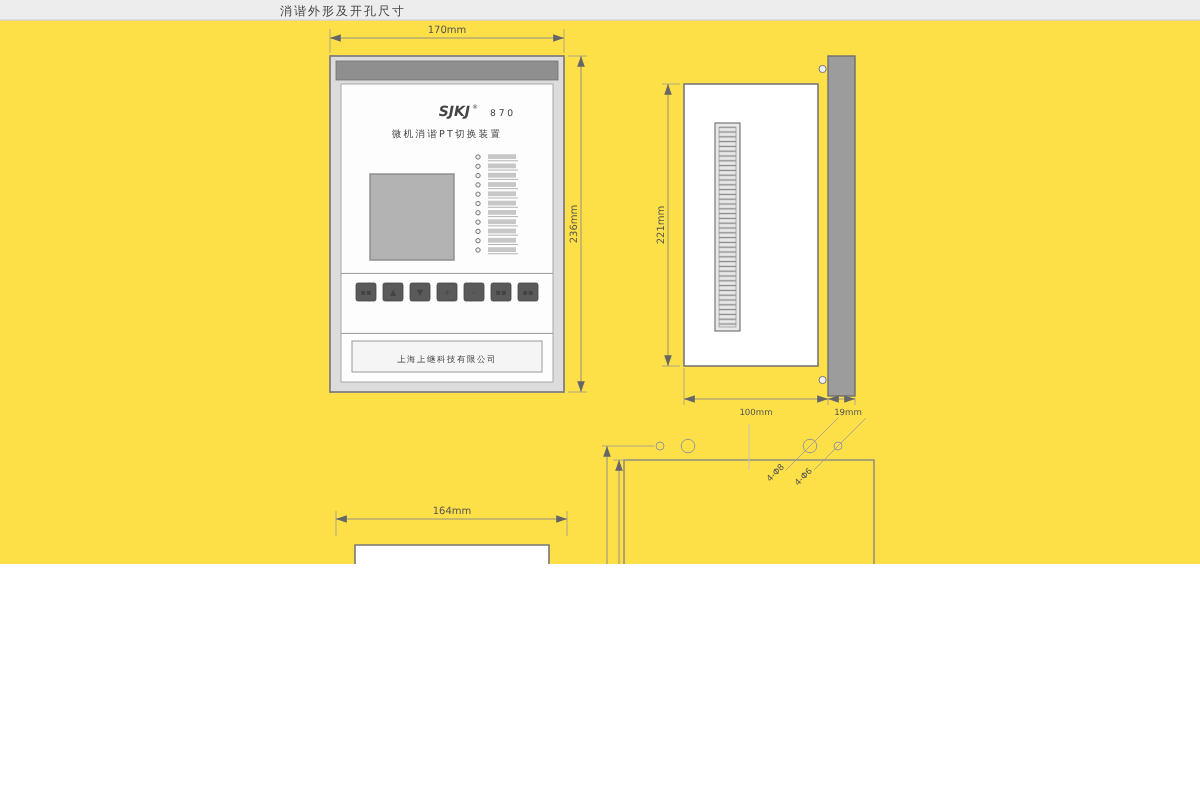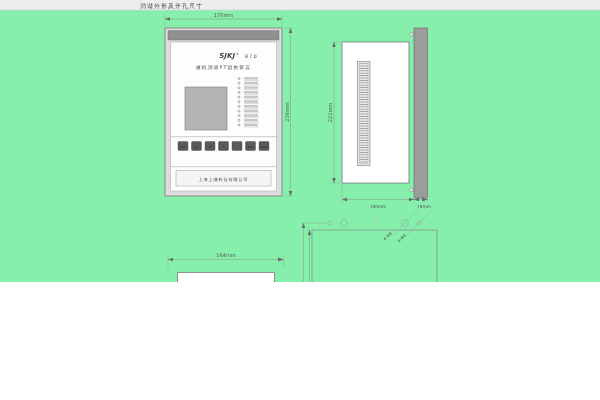--- a/index.html
+++ b/index.html
@@ -1,16 +1,16 @@
 <!DOCTYPE html>
 <html><head>
 <meta charset="utf-8">
 <style>
   html,body{margin:0;padding:0;background:#fff;}
-  #stage{position:relative;width:600px;height:282px;background:#86efac;overflow:hidden;}
+  #stage{position:relative;width:600px;height:282px;background:#fde047;overflow:hidden;}
   svg{display:block;}
   text{font-family:"DejaVu Sans","Liberation Sans",sans-serif;fill:#444;}
   .dim{stroke:#888;stroke-width:0.45;fill:none;}
   .ext{stroke:#9a9a9a;stroke-width:0.4;fill:none;}
   .out{stroke:#777;stroke-width:0.8;fill:#ffffff;}
   .thin{stroke:#999;stroke-width:0.5;fill:none;}
   .cl{stroke:#c4c4c4;stroke-width:0.45;fill:none;}
   .dimtxt{font-size:5px;fill:#555;}
   .smtxt{font-size:4.3px;fill:#555;}
 </style>

